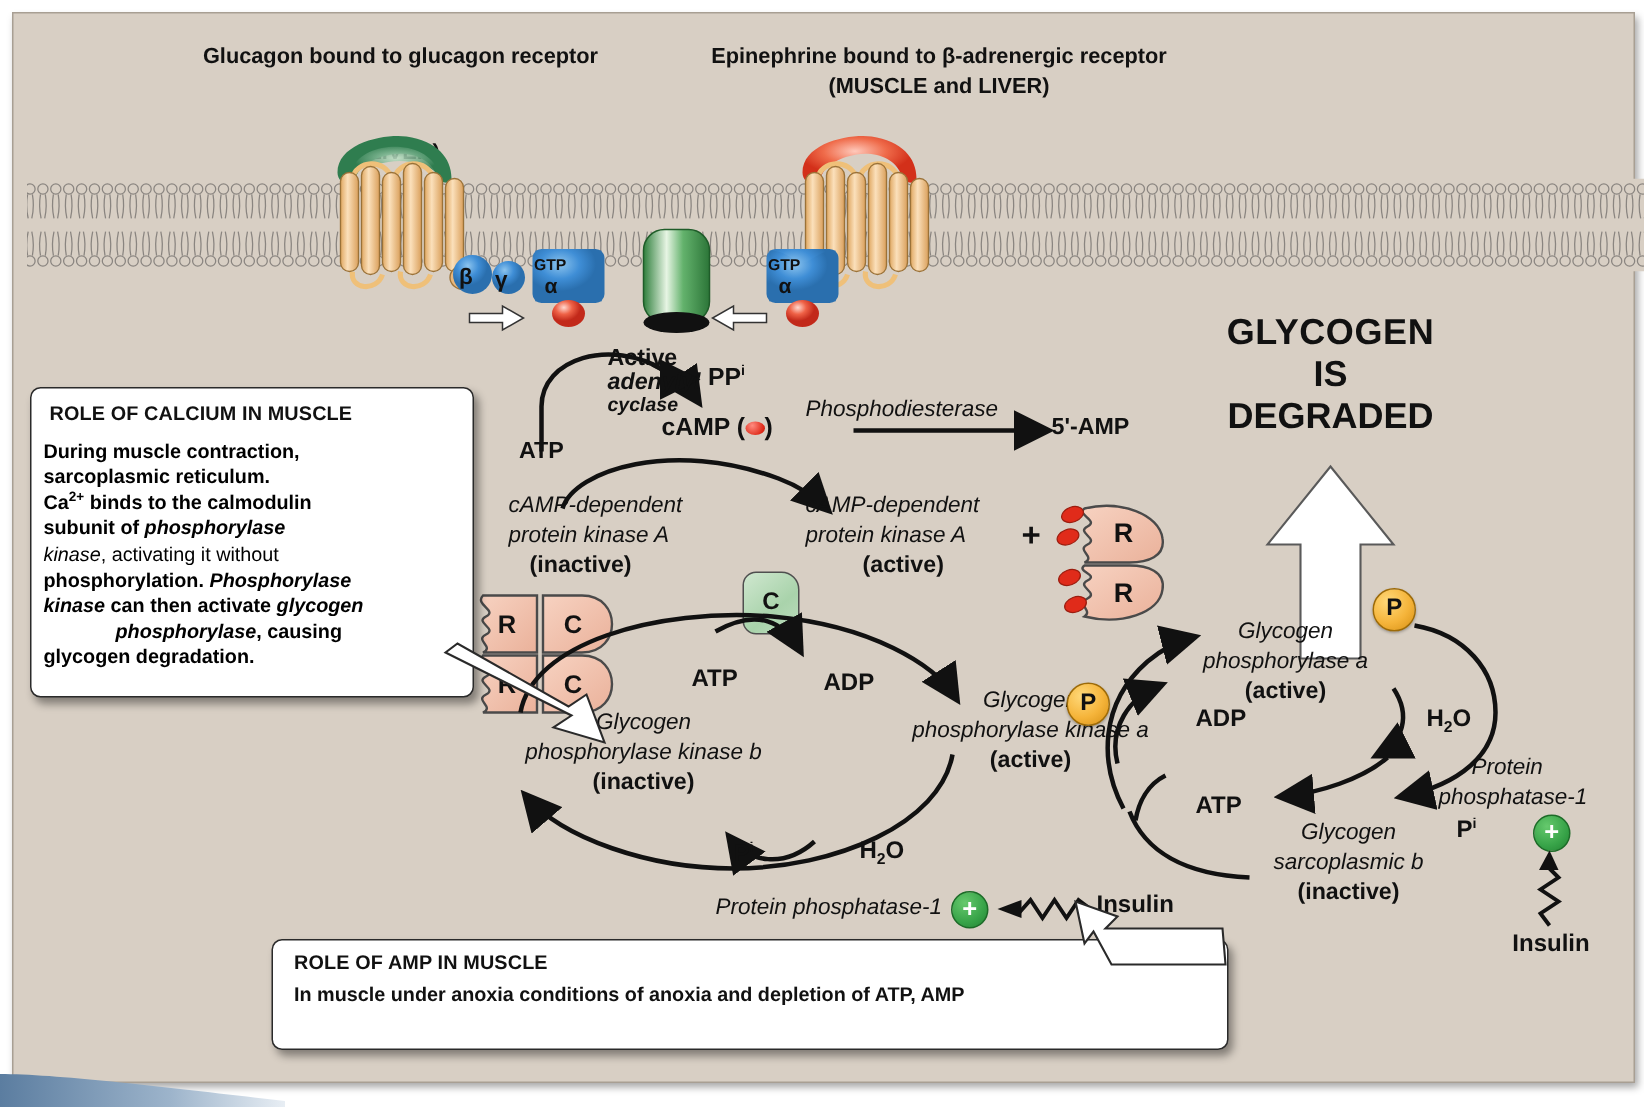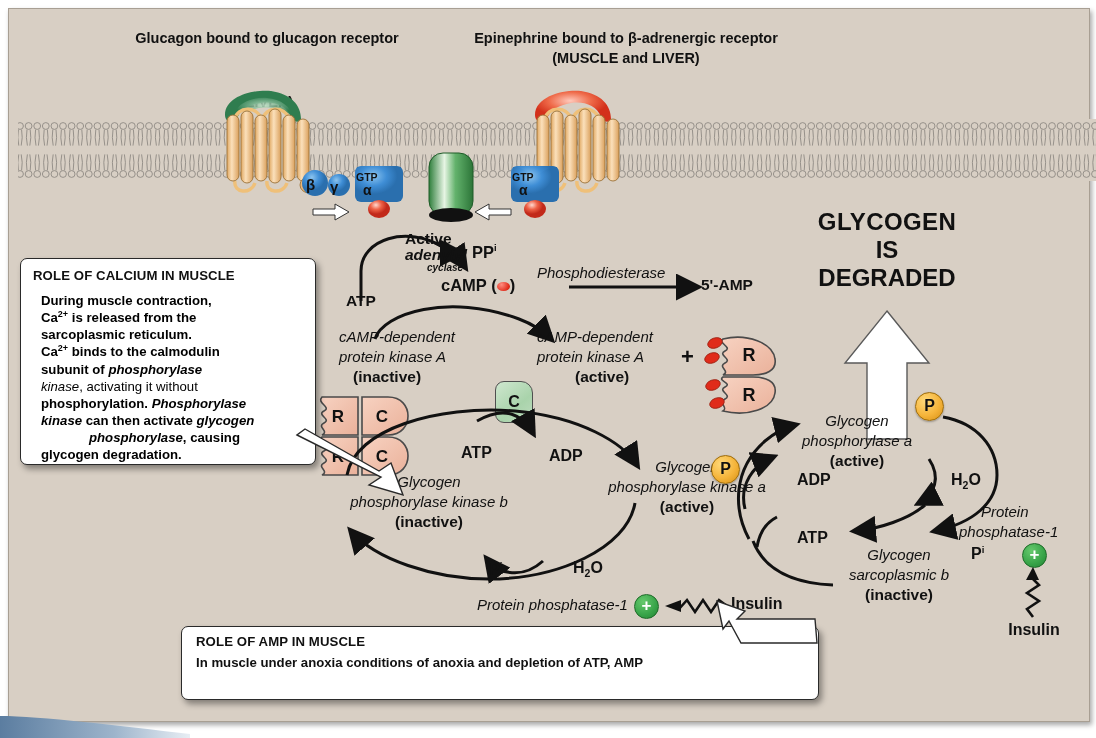--- a/index.html
+++ b/index.html
@@ -709,21 +709,21 @@
 
       <path d="M96,34 C108,40 112,44 122,44" fill="none" stroke="#111" stroke-width="3" marker-end="url(#ah)"></path>
 
       <path d="M230,78 L358,78" fill="none" stroke="#111" stroke-width="3" marker-end="url(#ah)"></path>
 
       <path d="M36,130 C44,104 110,84 180,110 C196,116 206,124 212,130" fill="none" stroke="#111" stroke-width="3" marker-end="url(#ah)"></path>
     </svg>
 
     <div class="t b" style="left:396px;top:222px;font-size:15.5px;">Active</div>
     <div class="t b i" style="left:396px;top:238px;font-size:15.5px;">adenylyl</div>
-    <div class="t b i" style="left:396px;top:254px;font-size:10px;margin-left:22px;">cyclase</div>
+    <div class="t b i" style="left:396px;top:254px;font-size:13px;">cyclase</div>
 
     <div class="t b" style="left:463px;top:234px;font-size:16.5px;">
       <span>PP</span><span class="sub">i</span>
     </div>
 
     <div class="t b" style="left:337px;top:284px;font-size:15.5px;">ATP</div>
 
     <div class="t b" style="left:432px;top:268px;font-size:16.5px;">
       <span>cAMP</span>
       <span>(</span><span class="reddot"></span><span>)</span>
@@ -870,23 +870,22 @@
 
     <div class="plus" style="left:1013px;top:534px;">+</div>
     <svg style="position:absolute;left:1014px;top:558px;" width="24" height="52">
       <path d="M10,50 L4,42 L16,34 L4,26 L16,18 L9,11" fill="none" stroke="#111" stroke-width="2.6"></path>
       <path d="M3,13 L10,0 L16,13 Z" fill="#111"></path>
     </svg>
     <div class="t b ctr" style="left:1025px;top:612px;font-size:16px;">Insulin</div>
 
     <div class="callout" style="left:11px;top:249px;width:294px;height:205px;">
       <div class="hd t" style="left:12px;top:10px;">ROLE OF CALCIUM IN MUSCLE</div>
-      <div id="ca-body" style="position:absolute;left:20px;top:33px;width:276px;">
+      <div id="ca-body" style="position:absolute;left:8px;top:33px;width:276px;">
           <div class="bd" style="position: relative; font-size: 13.2px; font-weight: bold; line-height: 1.29; white-space: nowrap;">During muscle contraction,</div>
-          <div class="bd" style="position: relative; font-size: 13.2px; font-weight: bold; line-height: 1.29; white-space: nowrap;">Ca<sup style="font-size:9px">2+</sup> is released from the</div>
           <div class="bd" style="position: relative; font-size: 13.2px; font-weight: bold; line-height: 1.29; white-space: nowrap;">sarcoplasmic reticulum.</div>
           <div class="bd" style="position: relative; font-size: 13.2px; font-weight: bold; line-height: 1.29; white-space: nowrap;">Ca<sup style="font-size:9px">2+</sup> binds to the calmodulin</div>
           <div class="bd" style="position: relative; font-size: 13.2px; font-weight: bold; line-height: 1.29; white-space: nowrap;">subunit of <i>phosphorylase</i></div>
           <div class="bd" style="position: relative; font-size: 13.2px; font-weight: normal; line-height: 1.29; white-space: nowrap;"><i>kinase</i>, activating it without</div>
           <div class="bd" style="position: relative; font-size: 13.2px; font-weight: bold; line-height: 1.29; white-space: nowrap;">phosphorylation. <i>Phosphorylase</i></div>
           <div class="bd" style="position: relative; font-size: 13.2px; font-weight: bold; line-height: 1.29; white-space: nowrap;"><i>kinase</i> can then activate <i>glycogen</i></div>
           <div class="bd" style="position: relative; font-size: 13.2px; font-weight: bold; line-height: 1.29; white-space: nowrap; margin-left: 48px;"><i>phosphorylase</i>, causing</div>
           <div class="bd" style="position: relative; font-size: 13.2px; font-weight: bold; line-height: 1.29; white-space: nowrap;">glycogen degradation.</div>
         </div>
     </div>

